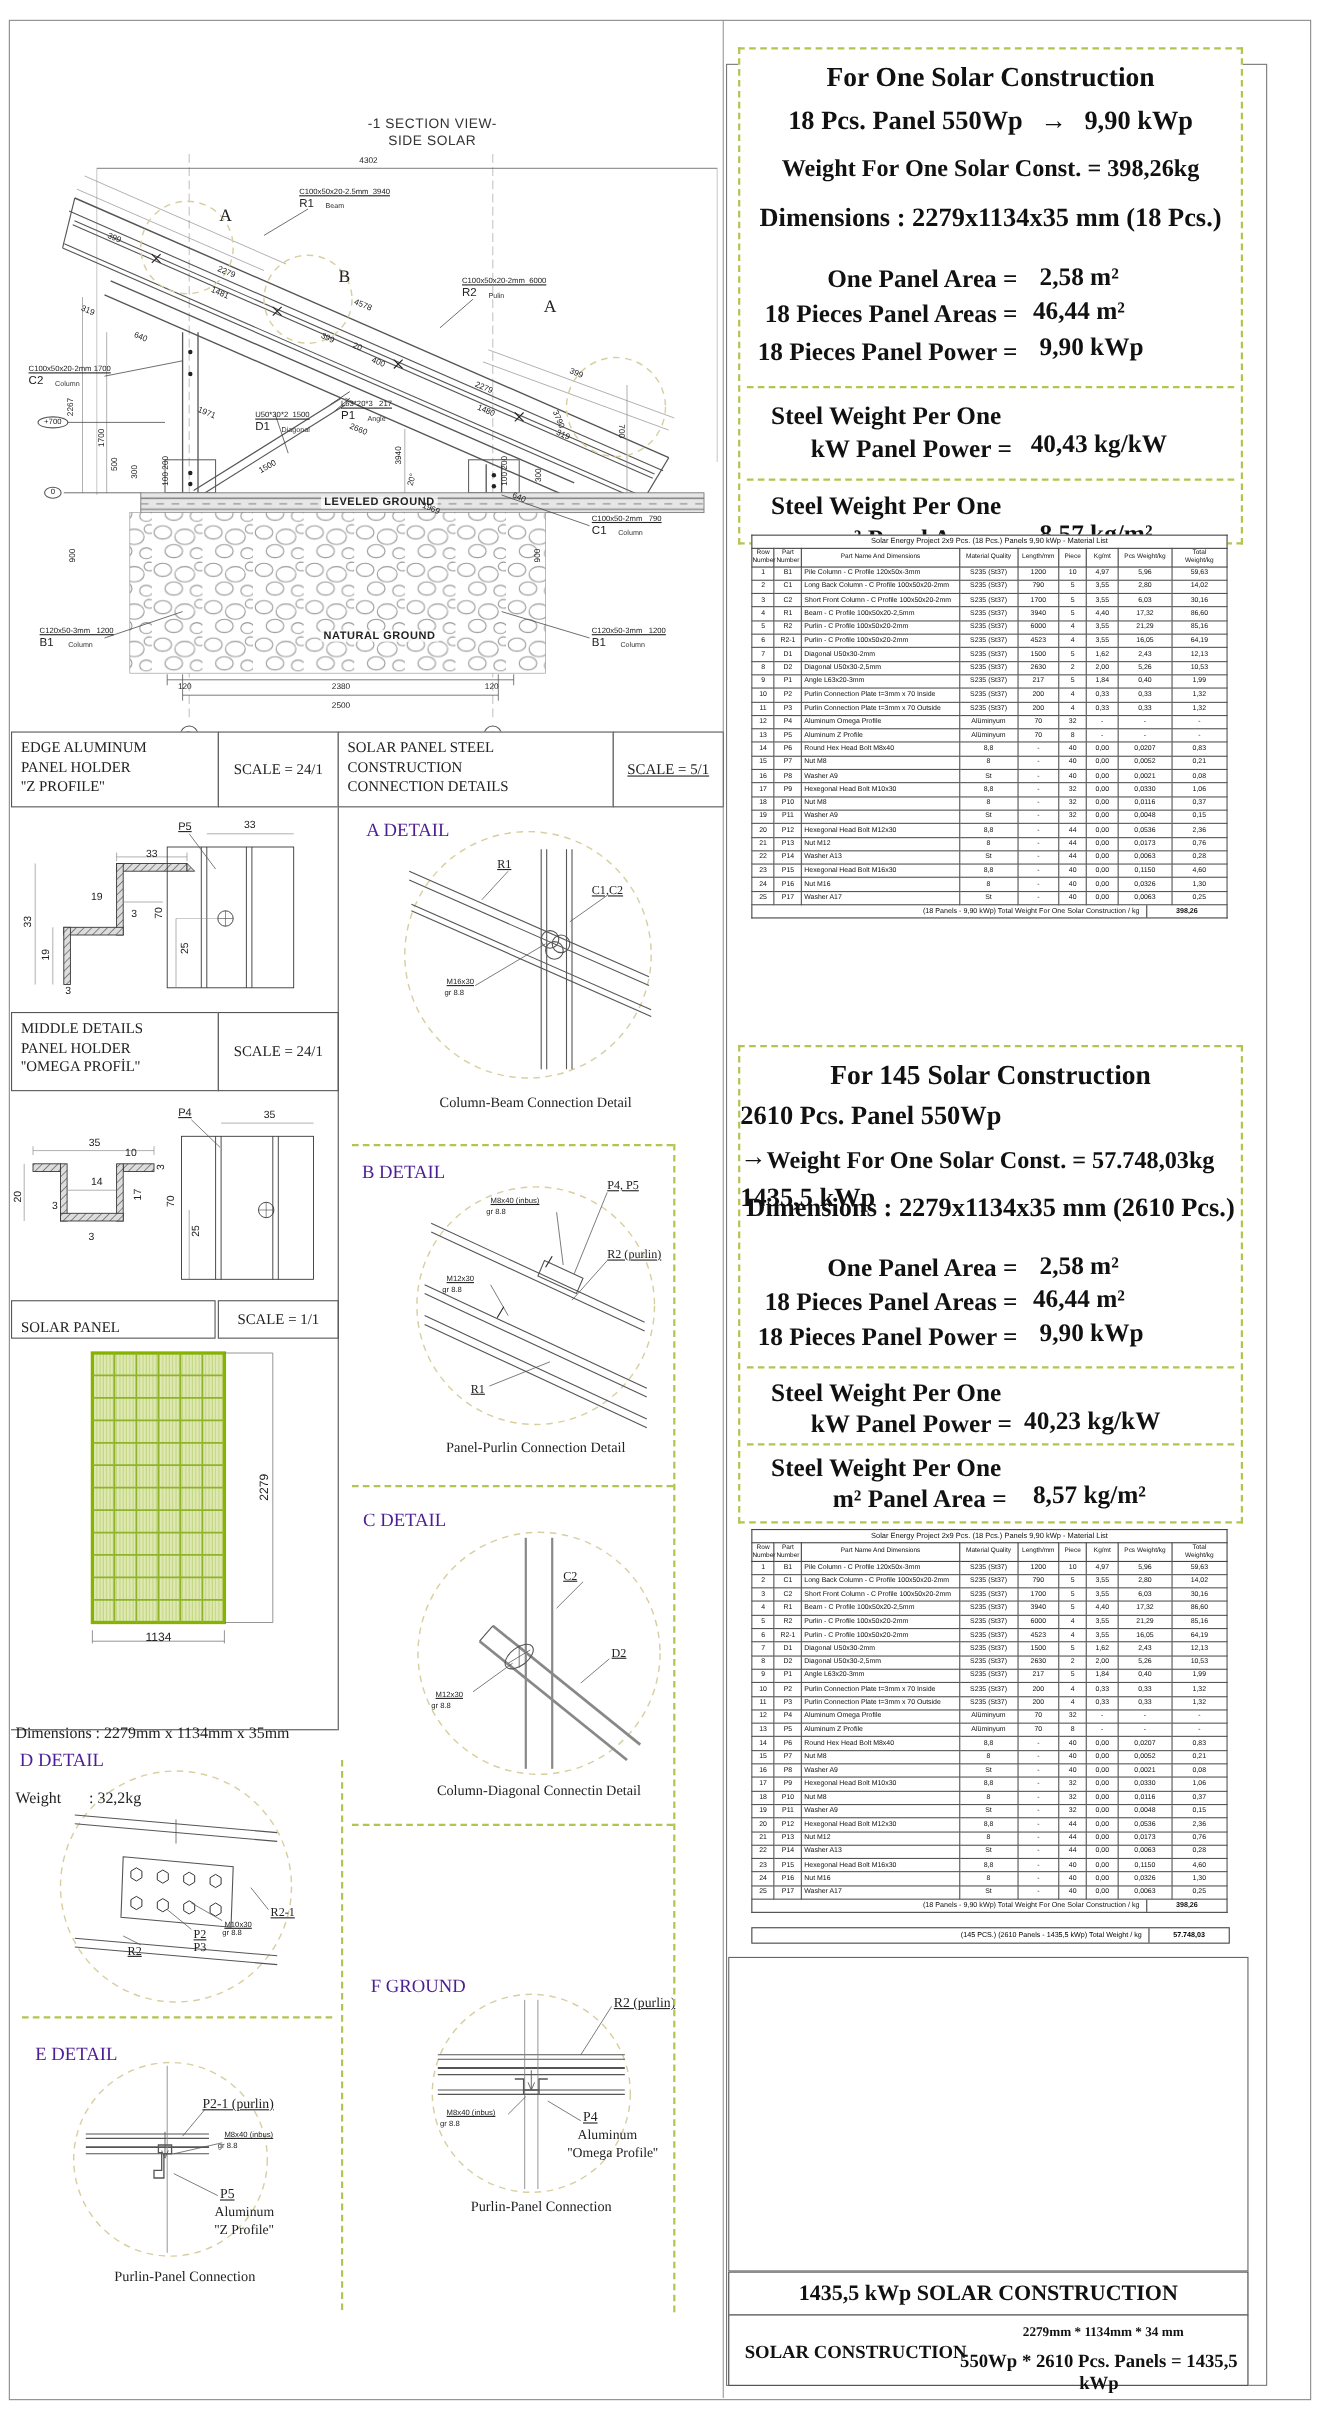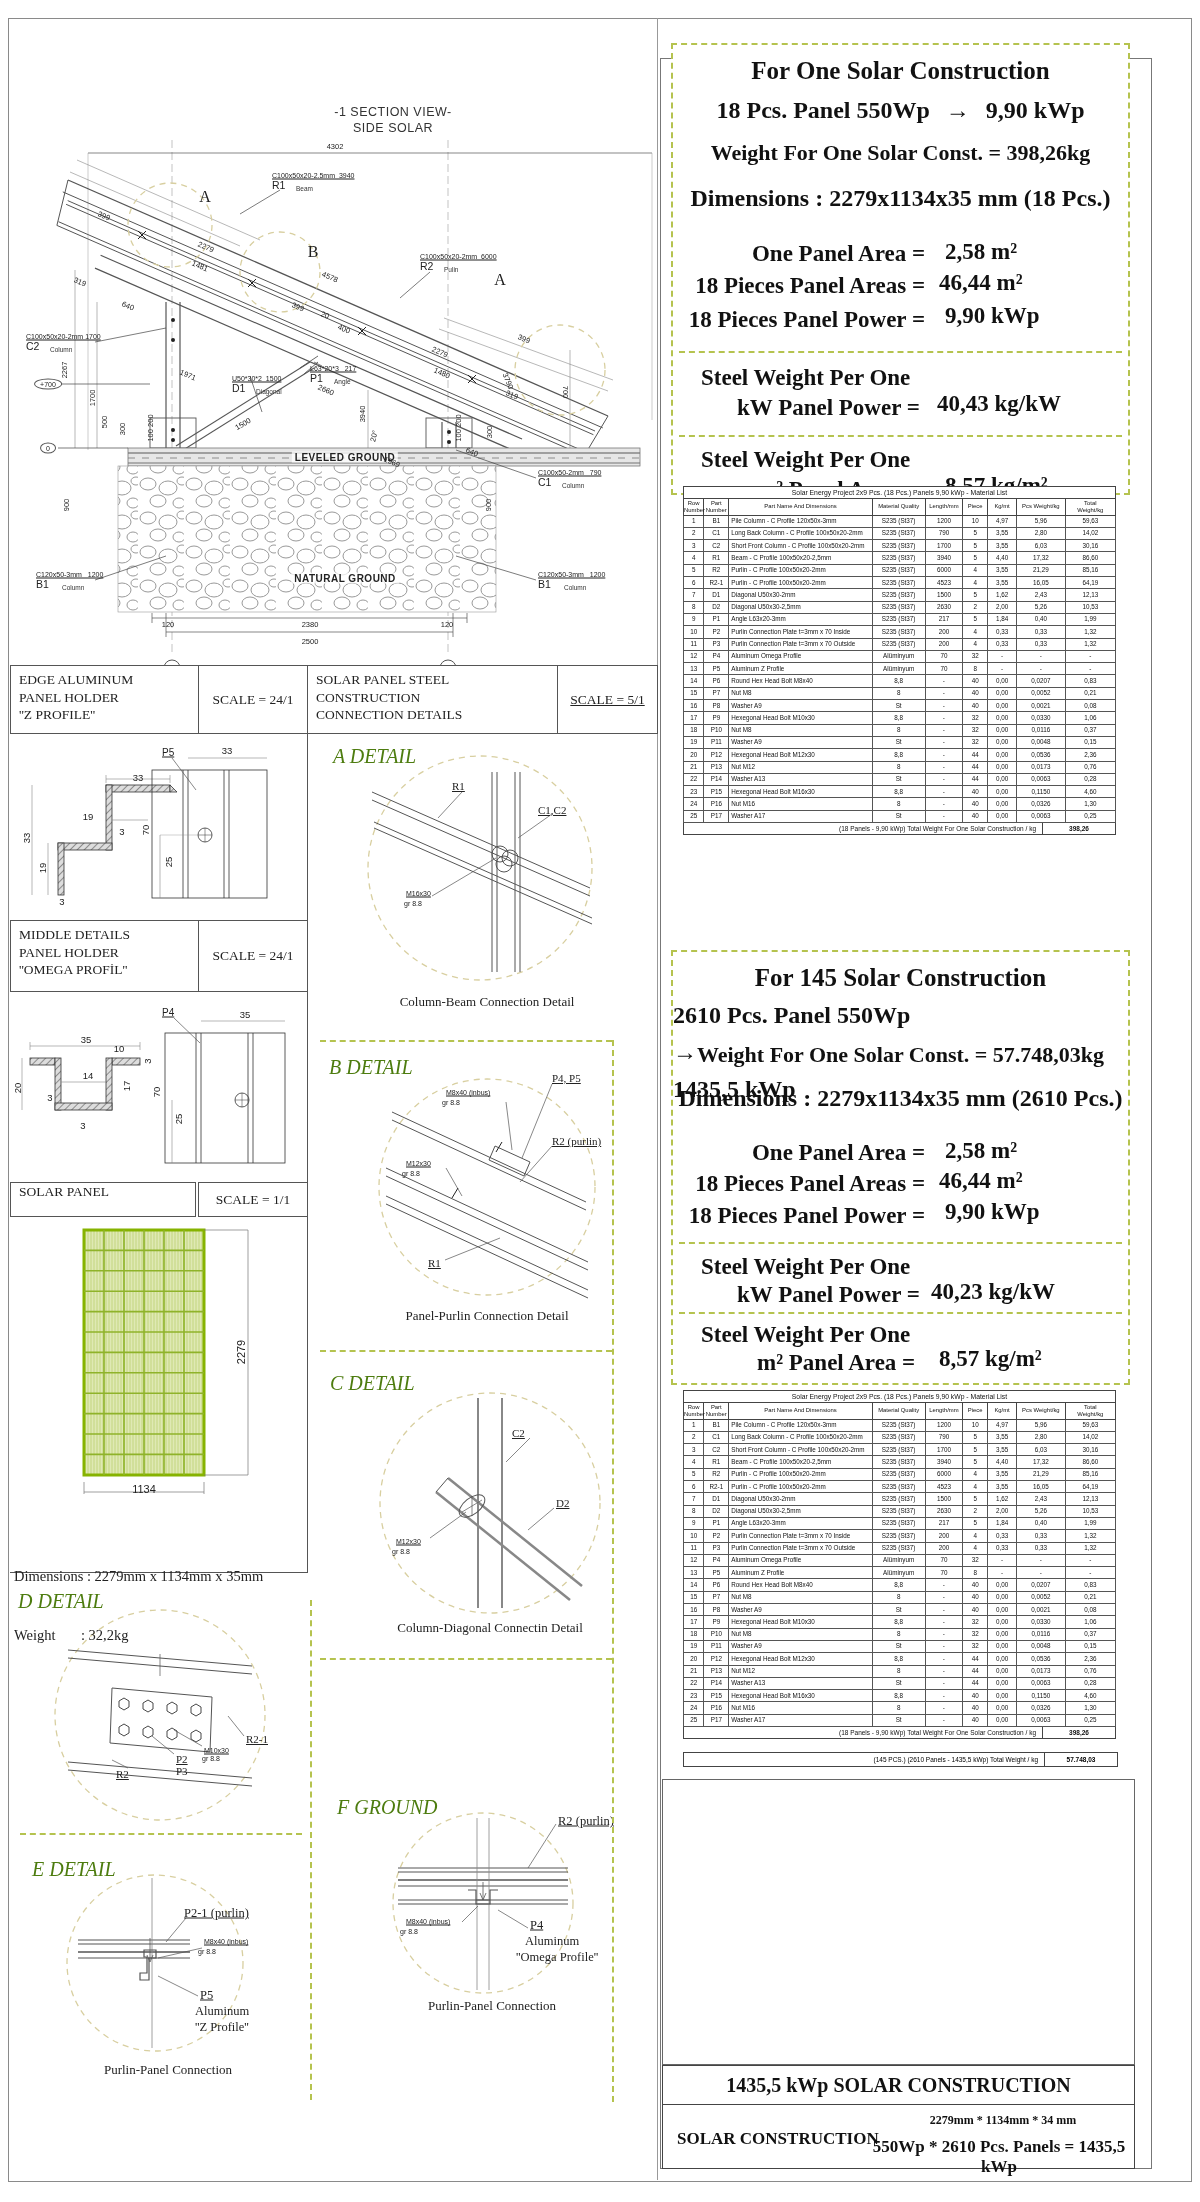--- a/index.html
+++ b/index.html
@@ -22,21 +22,21 @@
   .axb{font-family:"Liberation Serif",serif;font-size:9px;border:1px solid #555;border-radius:50%;width:15px;height:15px;line-height:15px;text-align:center;background:#fff;}
   .plbl{font-size:10px;}
   .dlbl{font-family:"Liberation Serif",serif;font-size:11px;}
   .dsm{font-size:7px;}
   .dbig{font-family:"Liberation Serif",serif;font-size:12.5px;}
   
   .hcell{position:absolute;border:1px solid #555;background:#fff;box-sizing:border-box;
          font-family:"Liberation Serif",serif;font-size:13.5px;color:#222;}
   .hcell .tt{padding:5px 8px;white-space:pre-line;line-height:1.3;}
   .hscale{display:flex;align-items:center;justify-content:center;}
-  .dtitle{position:absolute;font-family:"Liberation Serif",serif;font-size:20px;color:#4d7c0f;font-style:italic;}
+  .dtitle{position:absolute;font-family:"Liberation Serif",serif;font-size:17px;color:#4c1d95;}
   .dcap{position:absolute;font-family:"Liberation Serif",serif;font-size:13px;color:#222;transform:translateX(-50%);white-space:nowrap;}
   
   .dashh{position:absolute;border-top:2px dashed #b5c34f;}
   .dashv{position:absolute;border-left:2px dashed #b5c34f;}
   .infobox{position:absolute;border:2.5px dashed #b5c34f;background:#fff;box-sizing:border-box;}
   .ib{position:absolute;font-family:"Liberation Serif",serif;font-weight:bold;color:#111;white-space:nowrap;}
   .ibc{left:0;right:0;text-align:center;}
   .ibsep{position:absolute;left:6px;right:6px;border-top:2.5px dashed #b5c34f;}
   
   .mtable{position:absolute;background:#fff;font-family:"Liberation Sans",sans-serif;color:#111;}
@@ -531,21 +531,21 @@
     <span>SCALE = 5/1</span>
   </div>
   <div class="hcell" style="left:10px;top:920px;width:189px;height:72px;">
     <div class="tt">MIDDLE DETAILS
 PANEL HOLDER
 ''OMEGA PROFİL''</div>
   </div>
   <div class="hcell hscale" style="left:198px;top:920px;width:110px;height:72px;">
     <span>SCALE = 24/1</span>
   </div>
-  <div class="hcell" style="left:10px;top:1182px;width:186px;height:35px;display:flex;align-items:flex-start;">
+  <div class="hcell" style="left:10px;top:1182px;width:186px;height:35px;display:flex;align-items:flex-end;">
     <div class="tt" style="padding:0 8px;">SOLAR PANEL</div>
   </div>
   <div class="hcell hscale" style="left:198px;top:1182px;width:110px;height:35px;">
     <span>SCALE = 1/1</span>
   </div>
 
   <div class="abs" style="left:307px;top:734px;width:0;height:839px;border-left:1px solid #555;"></div>
   <div class="abs" style="left:10px;top:1572px;width:297px;height:0;border-top:1px solid #555;"></div>
 
   <div class="abs" style="left:14px;top:1528px;font-family:'Liberation Serif',serif;font-size:14.5px;color:#222;line-height:1.35;white-space:pre;">

